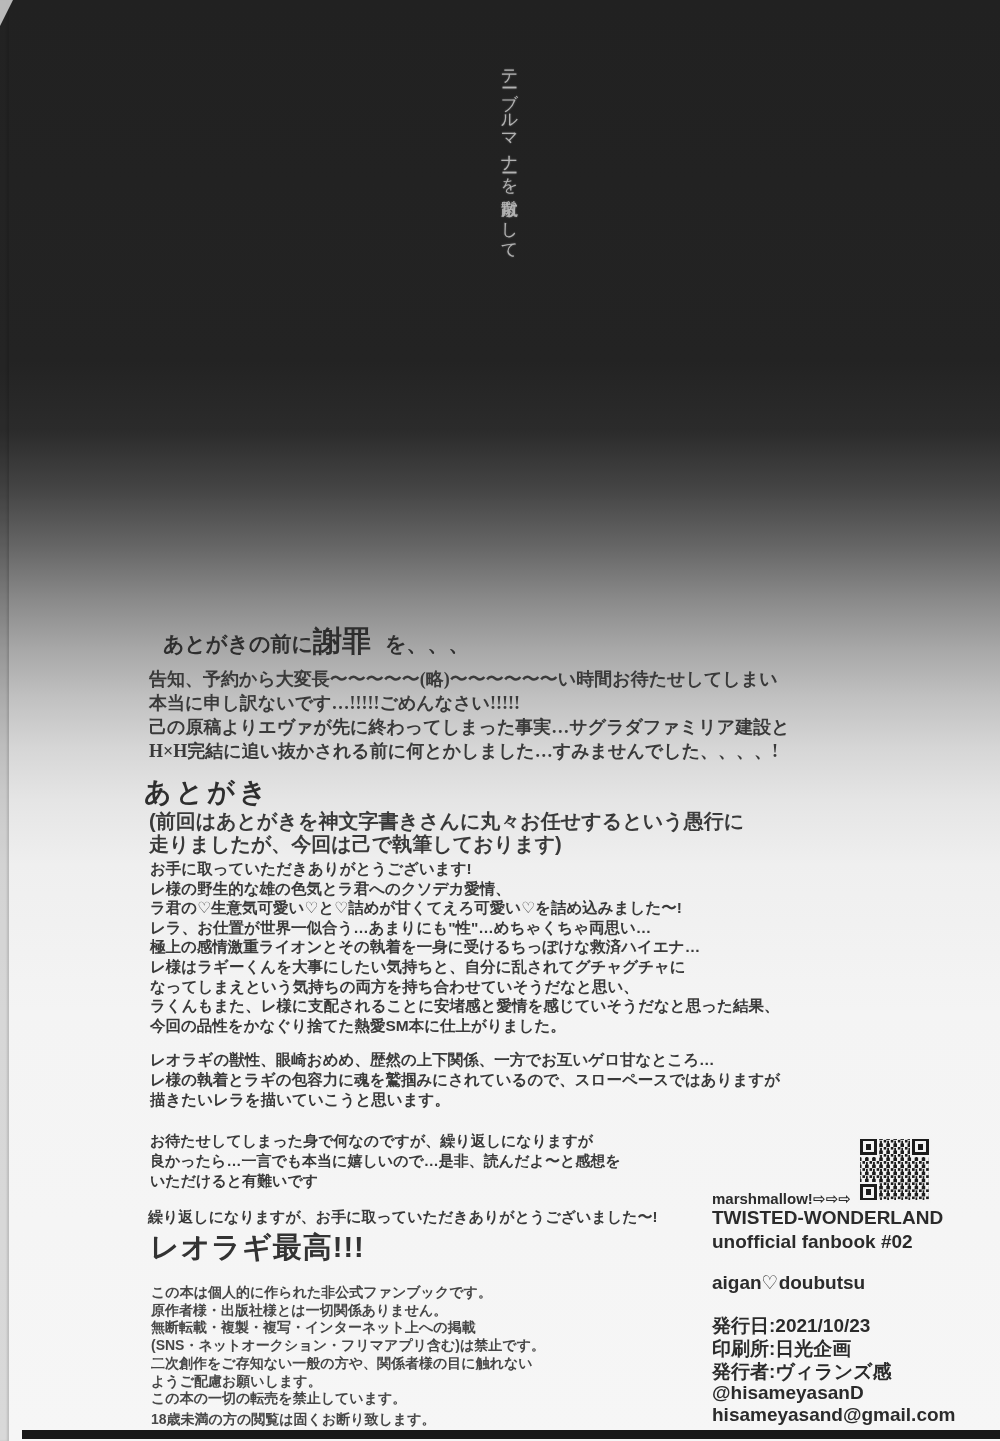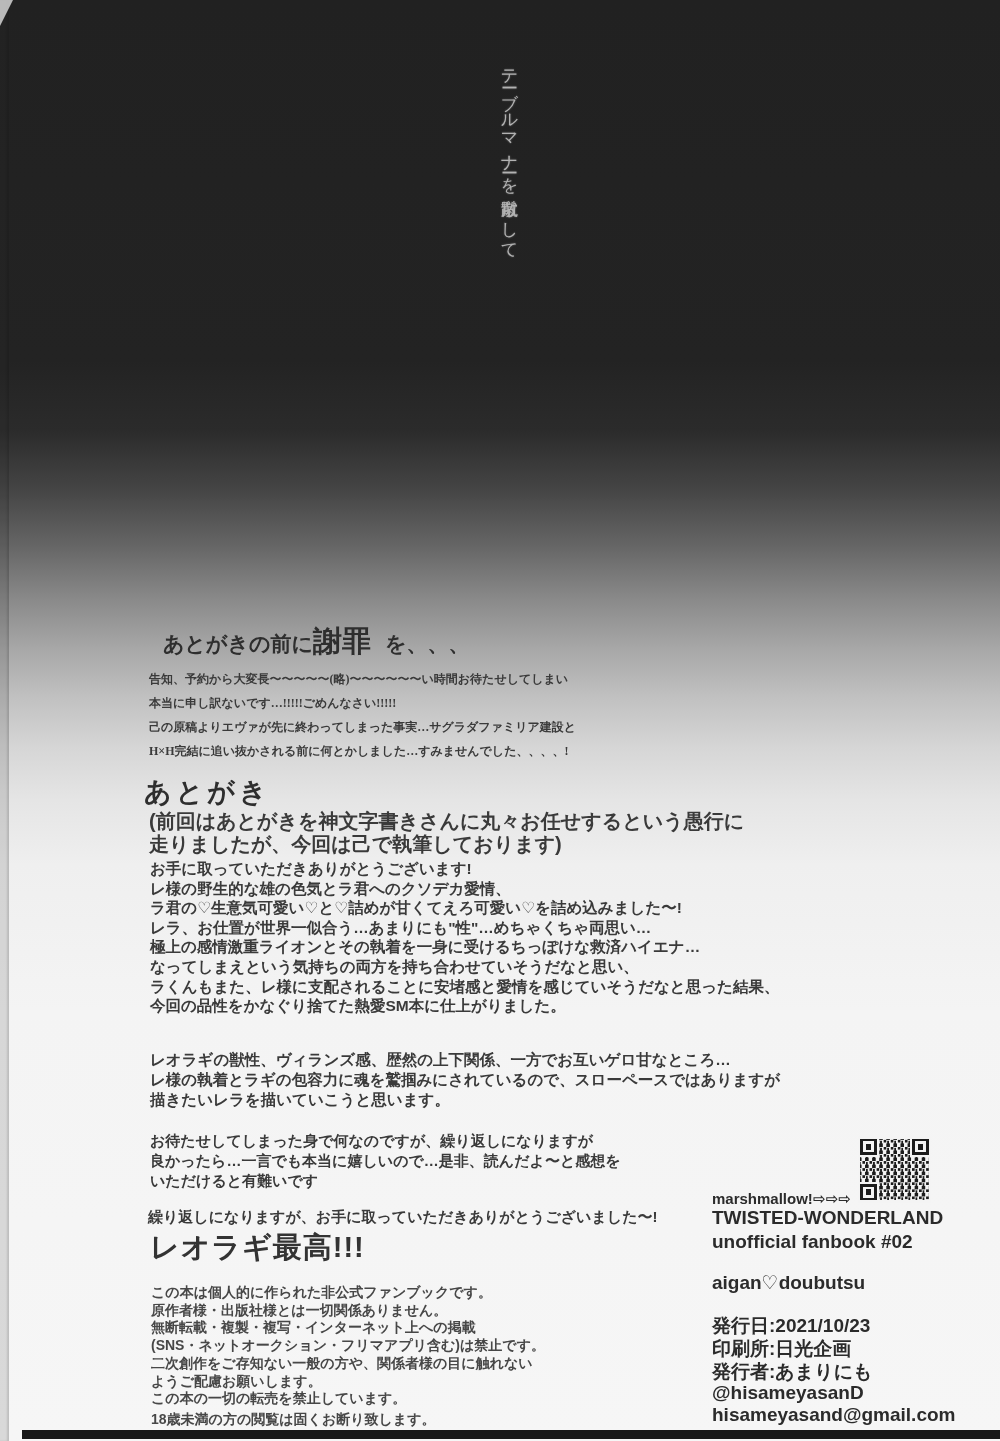--- a/index.html
+++ b/index.html
@@ -31,21 +31,21 @@
     text-shadow:0 0 2px rgba(160,160,160,0.55);
   }
 
   .jp{color:#3a3a3a;font-weight:700;}
   .serif{font-family:"Liberation Serif","DejaVu Serif",serif;font-weight:600;color:#2e2e2e;}
 
   .apology{position:absolute;left:149px;top:622px;width:720px;}
   .apology .hd{white-space:nowrap;}
   .apology .h-pre,.apology .h-post{font-size:21px;margin-left:14px;}
   .apology .h-em{font-size:29px;font-weight:700;}
-  .apology .ln{font-size:12px;line-height:24px;white-space:nowrap;}
+  .apology .ln{font-size:18px;line-height:24px;white-space:nowrap;}
   .apology .hd{margin-bottom:5px;}
 
   .aw-head{position:absolute;left:144px;top:774px;font-size:27px;letter-spacing:4px;}
   .aw-note{position:absolute;left:149px;top:810px;}
   .aw-note .ln{font-size:20px;line-height:23px;white-space:nowrap;}
 
   .body1{position:absolute;left:150px;top:859px;}
   .body1 .ln{font-size:15.5px;line-height:19.6px;white-space:nowrap;}
   .body2{position:absolute;left:150px;top:1050px;}
   .body2 .ln{font-size:15.5px;line-height:20px;white-space:nowrap;}
@@ -94,27 +94,28 @@
     <div class="ln jp">(前回はあとがきを神文字書きさんに丸々お任せするという愚行に</div>
     <div class="ln jp">走りましたが、今回は己で執筆しております)</div>
   </div>
 
   <div class="body1">
     <div class="ln jp">お手に取っていただきありがとうございます!</div>
     <div class="ln jp">レ様の野生的な雄の色気とラ君へのクソデカ愛情、</div>
     <div class="ln jp">ラ君の♡生意気可愛い♡と♡詰めが甘くてえろ可愛い♡を詰め込みました〜!</div>
     <div class="ln jp">レラ、お仕置が世界一似合う…あまりにも"性"…めちゃくちゃ両思い…</div>
     <div class="ln jp">極上の感情激重ライオンとその執着を一身に受けるちっぽけな救済ハイエナ…</div>
+    <div class="ln jp">レ様はラギーくんを大事にしたい気持ちと、自分に乱されてグチャグチャに</div>
     <div class="ln jp">なってしまえという気持ちの両方を持ち合わせていそうだなと思い、</div>
     <div class="ln jp">ラくんもまた、レ様に支配されることに安堵感と愛情を感じていそうだなと思った結果、</div>
     <div class="ln jp">今回の品性をかなぐり捨てた熱愛SM本に仕上がりました。</div>
   </div>
 
   <div class="body2">
-    <div class="ln jp">レオラギの獣性、ヴィランズ感、歴然の上下関係、一方でお互いゲロ甘なところ…</div>
+    <div class="ln jp">レオラギの獣性、眼崎おめめ、歴然の上下関係、一方でお互いゲロ甘なところ…</div>
     <div class="ln jp">レ様の執着とラギの包容力に魂を鷲掴みにされているので、スローペースではありますが</div>
     <div class="ln jp">描きたいレラを描いていこうと思います。</div>
   </div>
 
   <div class="body3">
     <div class="ln jp">お待たせしてしまった身で何なのですが、繰り返しになりますが</div>
     <div class="ln jp">良かったら…一言でも本当に嬉しいので…是非、読んだよ〜と感想を</div>
     <div class="ln jp">いただけると有難いです</div>
   </div>
 
@@ -161,18 +162,18 @@
       <rect x="3.4" y="23.9" width="2.7" height="2.7" fill="#1c1c1c"></rect>
     </g>
   </svg>
 
   <div class="colo marsh">marshmallow!⇨⇨⇨</div>
   <div class="colo series">TWISTED-WONDERLAND</div>
   <div class="colo fanbook">unofficial fanbook #02</div>
   <div class="colo circle">aigan♡doubutsu</div>
   <div class="colo pub1">発行日:2021/10/23</div>
   <div class="colo pub2">印刷所:日光企画</div>
-  <div class="colo pub3">発行者:あまりにも</div>
+  <div class="colo pub3">発行者:ヴィランズ感</div>
   <div class="colo pub4">@hisameyasanD</div>
   <div class="colo pub5">hisameyasand@gmail.com</div>
 
   <div class="bottom-bar"></div>
 </div>
 
 </body></html>

